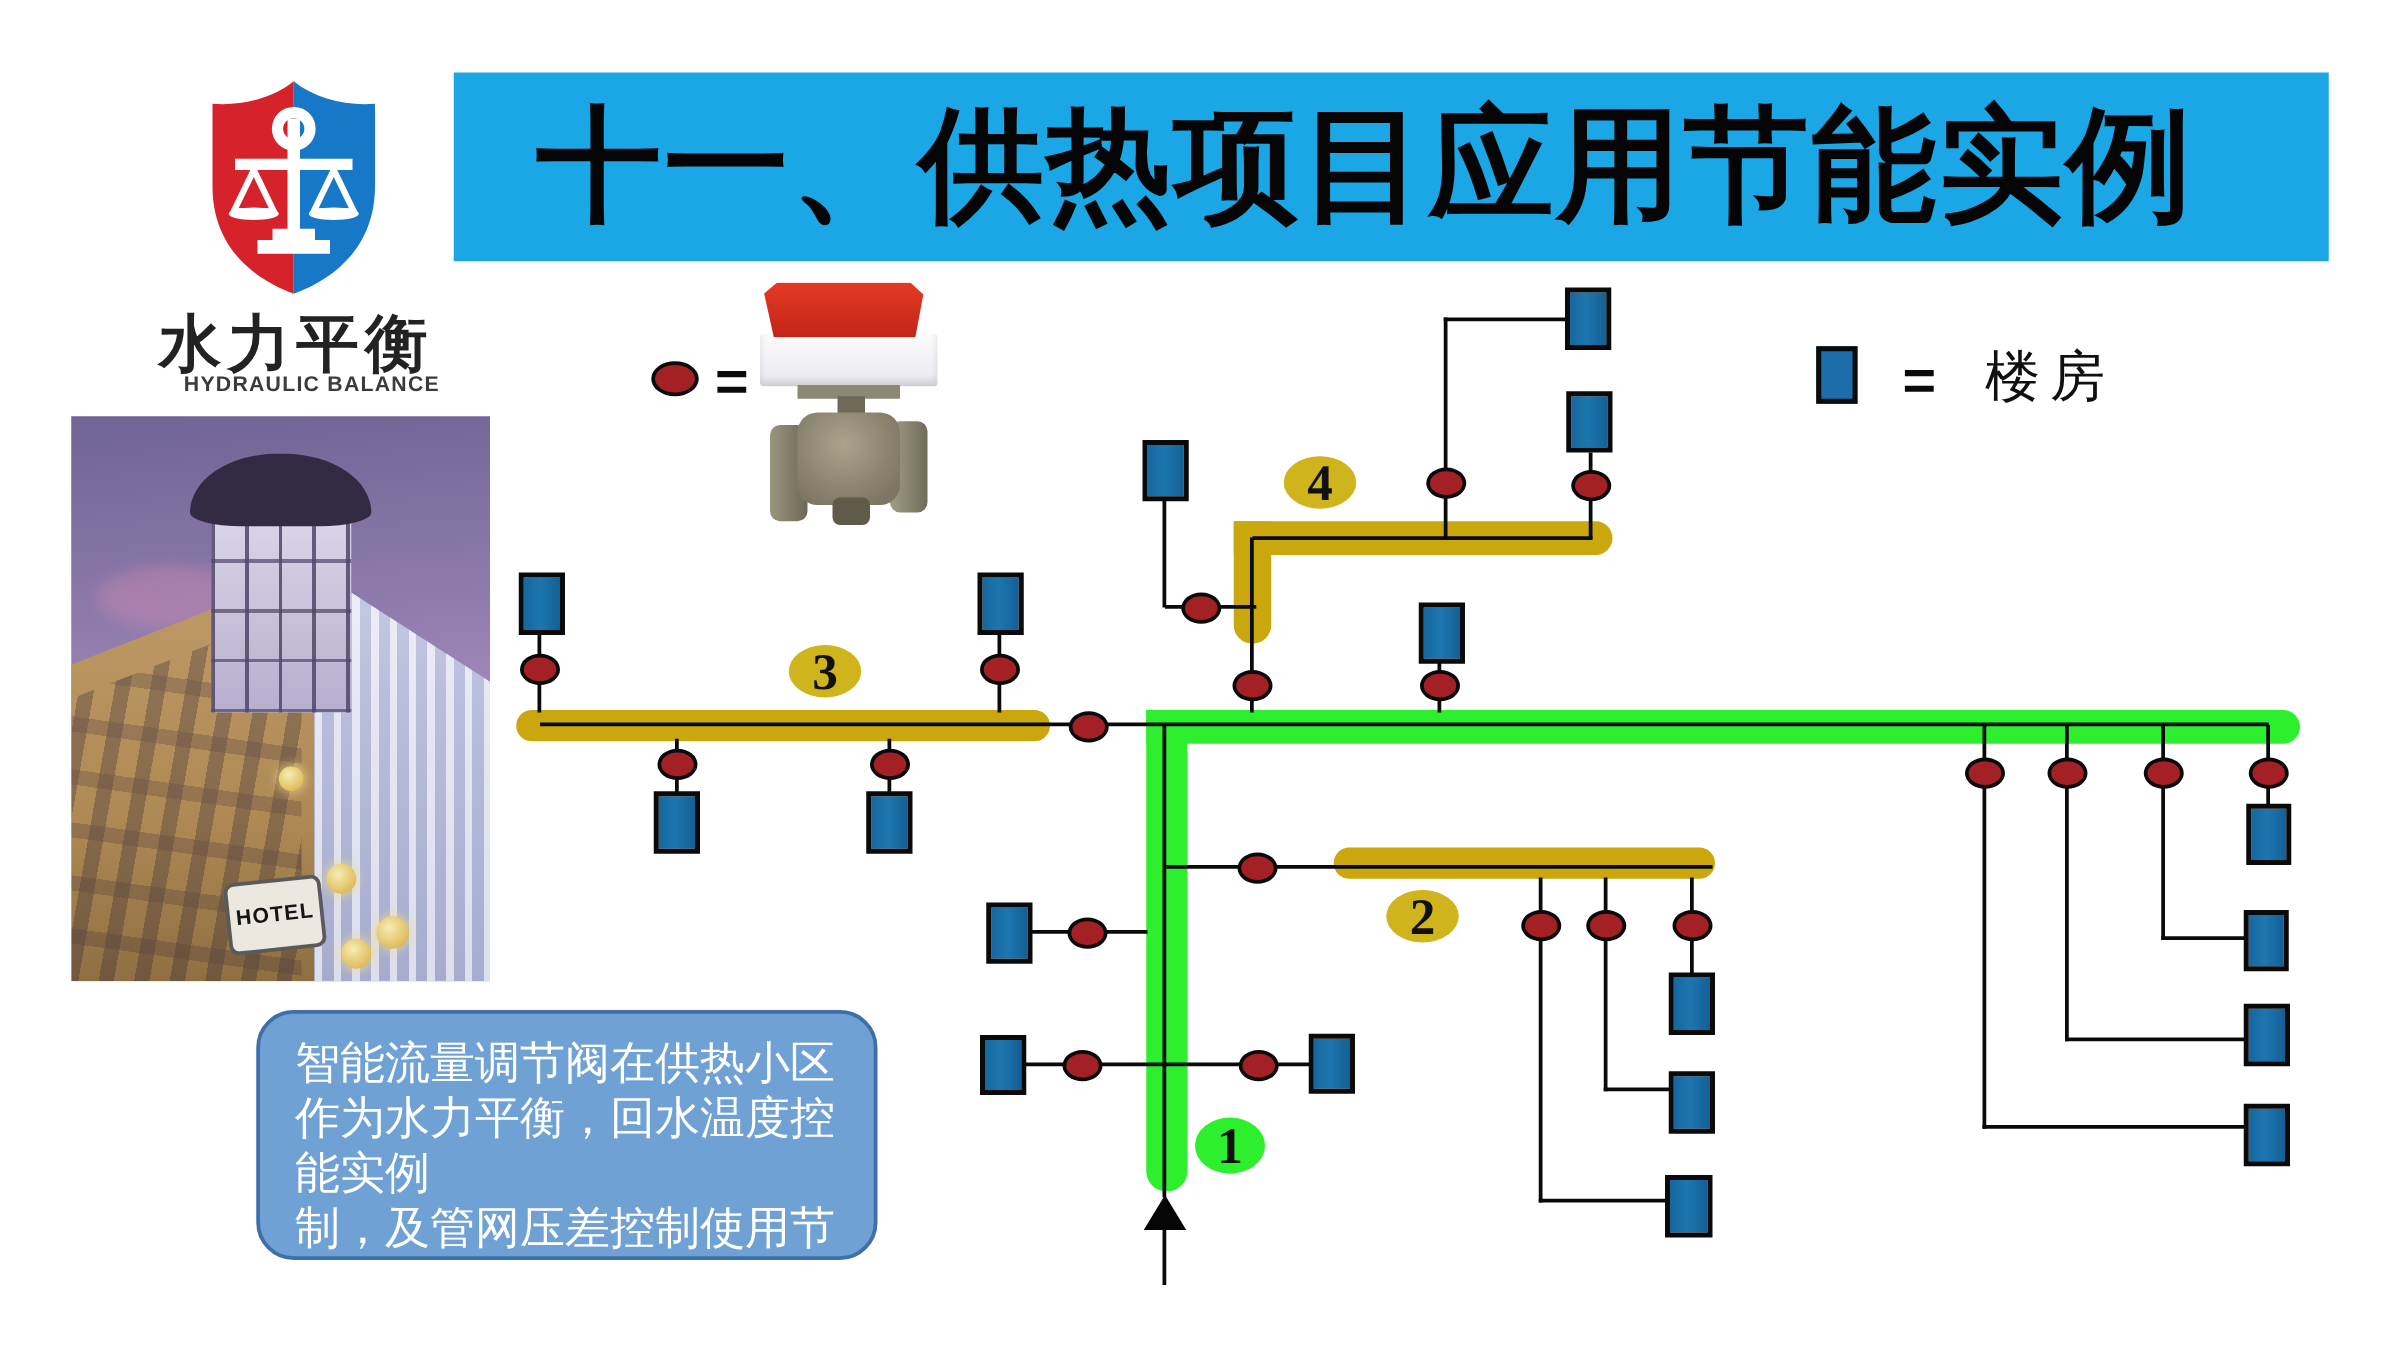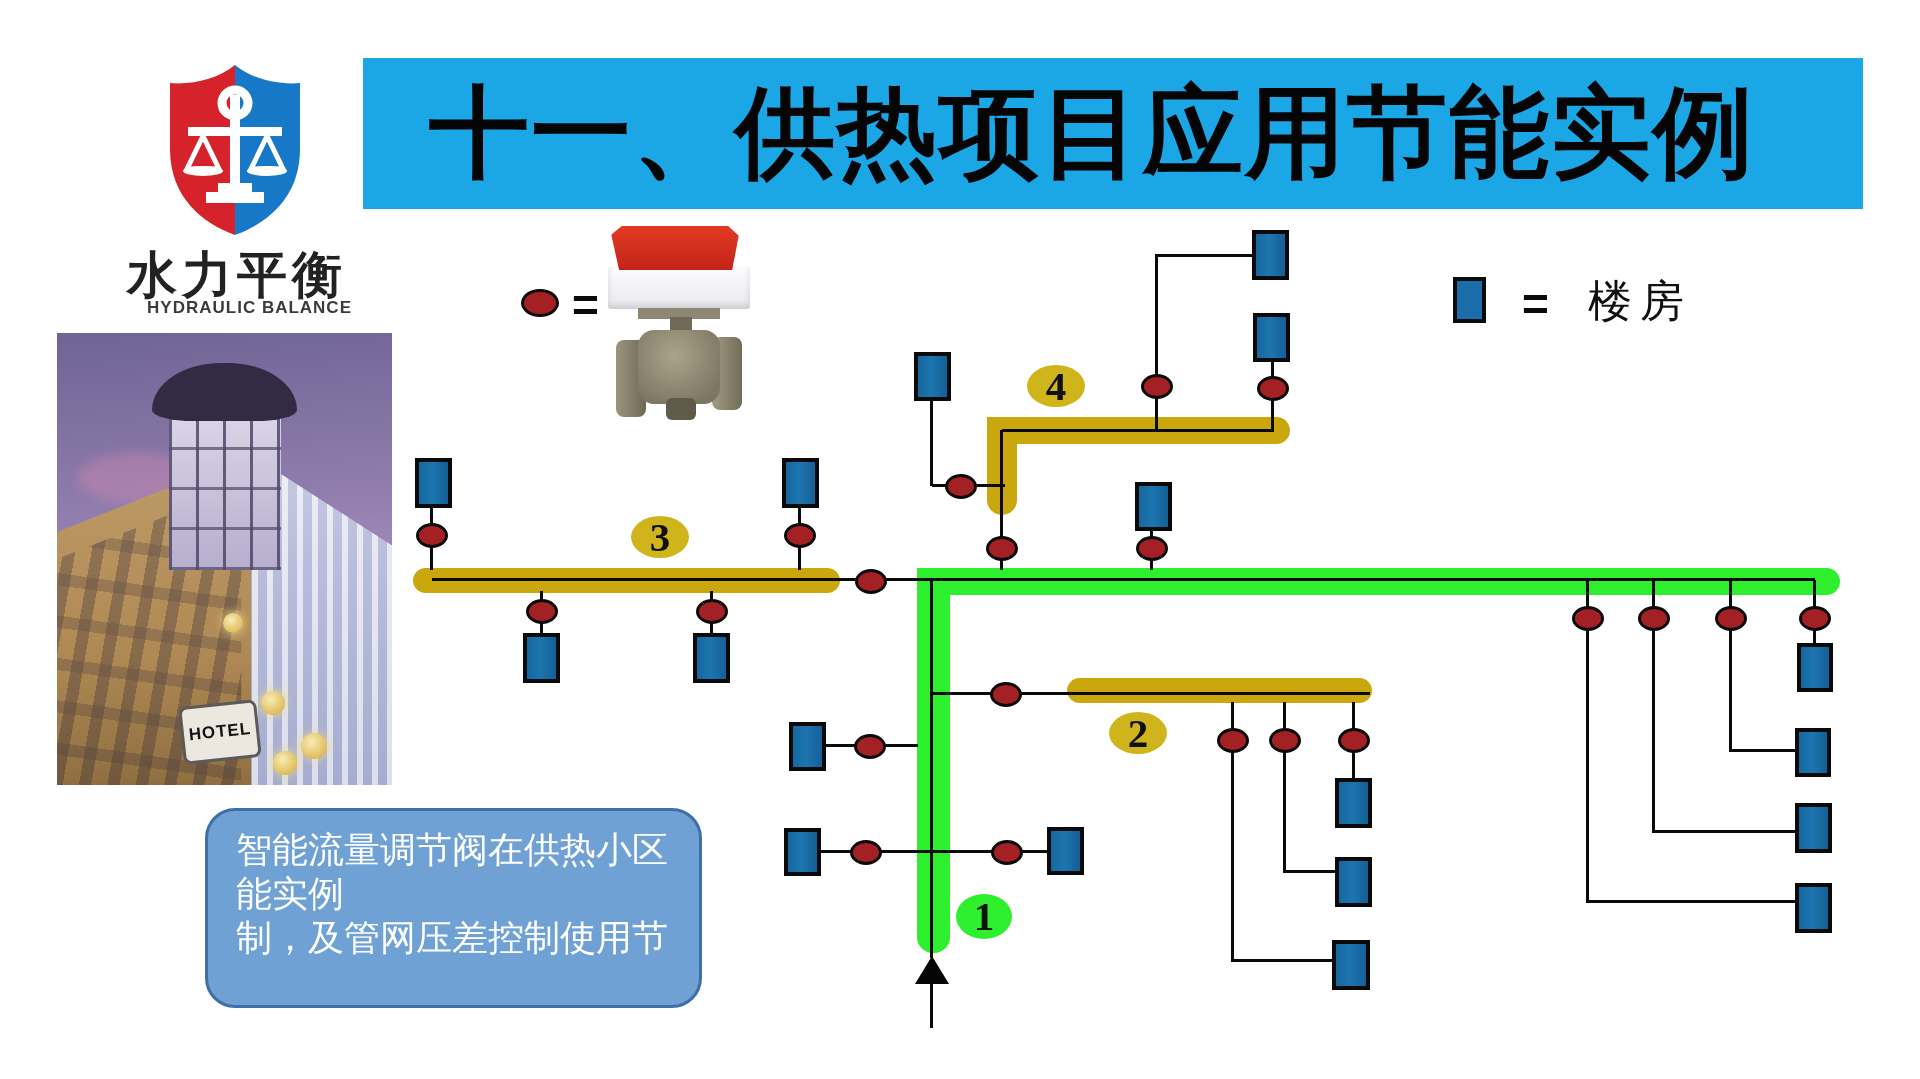--- a/index.html
+++ b/index.html
@@ -233,17 +233,18 @@
       <div class="bld" style="left: 1795px; top: 883px; width: 37px; height: 50px;"></div>
       <div class="numlab" style="left: 956px; top: 893.5px; width: 56px; height: 45px; background: rgb(45, 239, 45);">1</div>
       <div class="numlab" style="left: 1109px; top: 712px; width: 58px; height: 42px; background: rgb(208, 180, 28);">2</div>
       <div class="numlab" style="left: 631px; top: 516px; width: 58px; height: 42px; background: rgb(208, 180, 28);">3</div>
       <div class="numlab" style="left: 1027px; top: 365px; width: 58px; height: 42px; background: rgb(208, 180, 28);">4</div>
     </div>
   <div id="flow-arrow"></div>
 
   <div id="note">
     <div class="line">智能流量调节阀在供热小区</div>
+    <div class="line">作为水力平衡，回水温度控</div>
     <div class="line">能实例</div>
     <div class="line">制，及管网压差控制使用节</div>
   </div>
 
 </div>
 
 </body></html>

